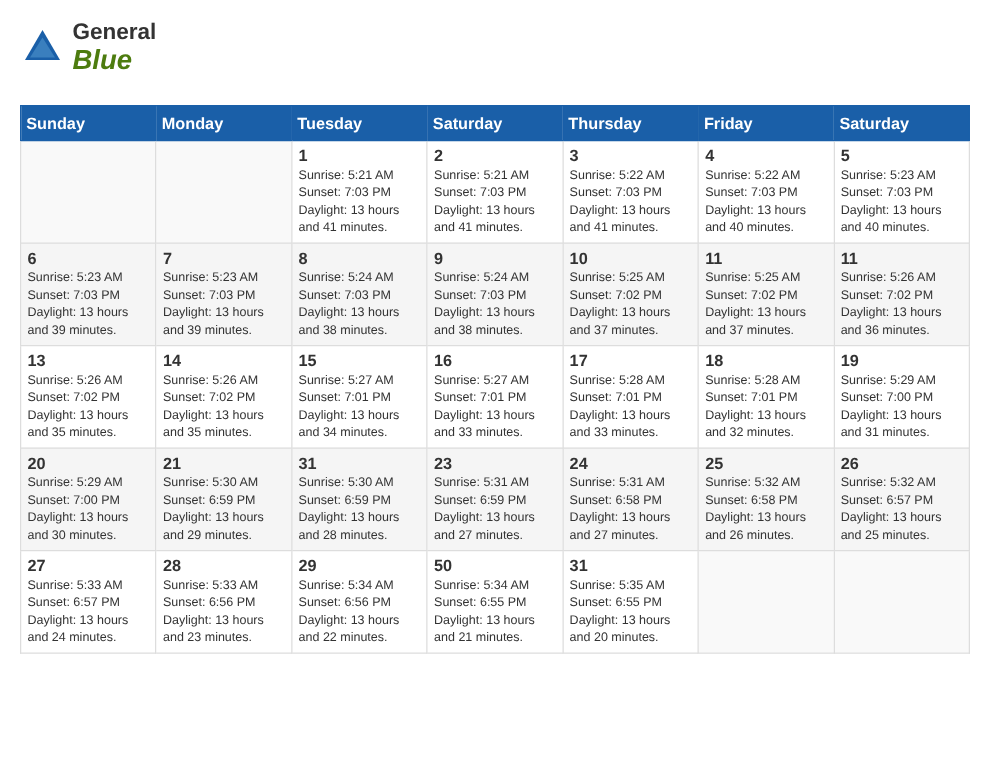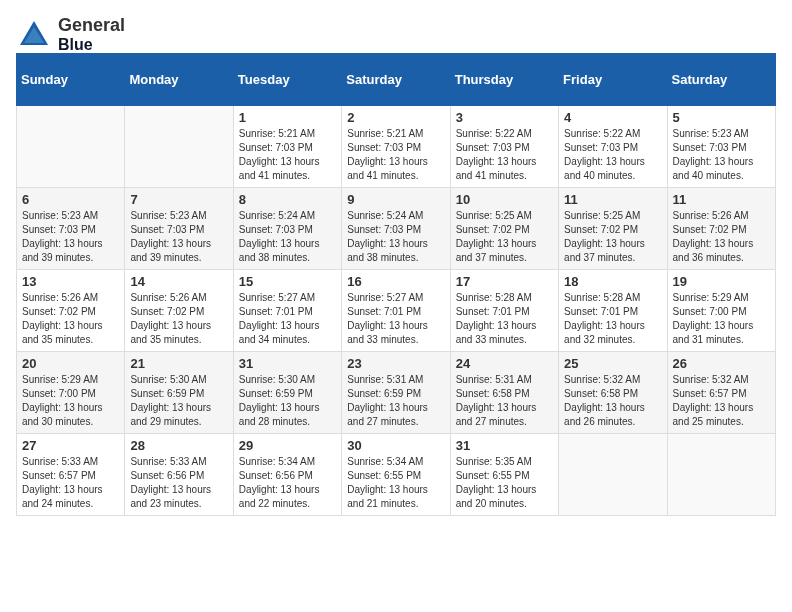--- a/index.html
+++ b/index.html
@@ -7,41 +7,42 @@
       font-family: Arial, sans-serif;
       background: #fff;
       width: 792px;
       min-height: 612px;
       padding: 16px;
     }
     .header {
       display: flex;
       justify-content: space-between;
       align-items: flex-start;
-      margin-bottom: 0;
+      margin-bottom: 24px;
     }
     .logo {
       display: flex;
       align-items: center;
       gap: 6px;
     }
     .logo-text {
       display: flex;
       flex-direction: column;
       line-height: 1.1;
     }
     .logo-general {
       font-size: 18px;
       font-weight: bold;
       color: #333;
     }
     .logo-blue {
-      font-size: 16px;
-      font-weight: bold;
-      color: #0f172a;
+      font-size: 22px;
+      font-weight: bold;
+      color: #4d7c0f;
+      font-style: italic;
     }
     .logo-icon {
       width: 36px;
       height: 36px;
     }
     .title-block {
       text-align: right;
     }
     .month-title {
       font-size: 36px;
@@ -56,21 +57,21 @@
     .calendar {
       width: 100%;
       border-collapse: collapse;
       border: 1px solid #ccc;
     }
     .calendar th {
       background: #1a5fa8;
       color: #fff;
       font-size: 13px;
       font-weight: bold;
-      padding: 18px 4px;
+      padding: 6px 4px;
       text-align: left;
       border: 1px solid #1a5fa8;
     }
     .calendar td {
       vertical-align: top;
       border: 1px solid #ddd;
       padding: 4px 5px;
       width: calc(100% / 7);
       min-height: 80px;
       background: #fff;
@@ -309,21 +310,21 @@
 Sunset: 6:56 PM
 Daylight: 13 hours and 23 minutes.</div>
         </td>
         <td>
           <div class="day-number">29</div>
           <div class="day-info" style="white-space: pre-line;">Sunrise: 5:34 AM
 Sunset: 6:56 PM
 Daylight: 13 hours and 22 minutes.</div>
         </td>
         <td>
-          <div class="day-number">30</div>
+          <div class="day-number">50</div>
           <div class="day-info" style="white-space: pre-line;">Sunrise: 5:34 AM
 Sunset: 6:55 PM
 Daylight: 13 hours and 21 minutes.</div>
         </td>
         <td>
           <div class="day-number">31</div>
           <div class="day-info" style="white-space: pre-line;">Sunrise: 5:35 AM
 Sunset: 6:55 PM
 Daylight: 13 hours and 20 minutes.</div>
         </td>

